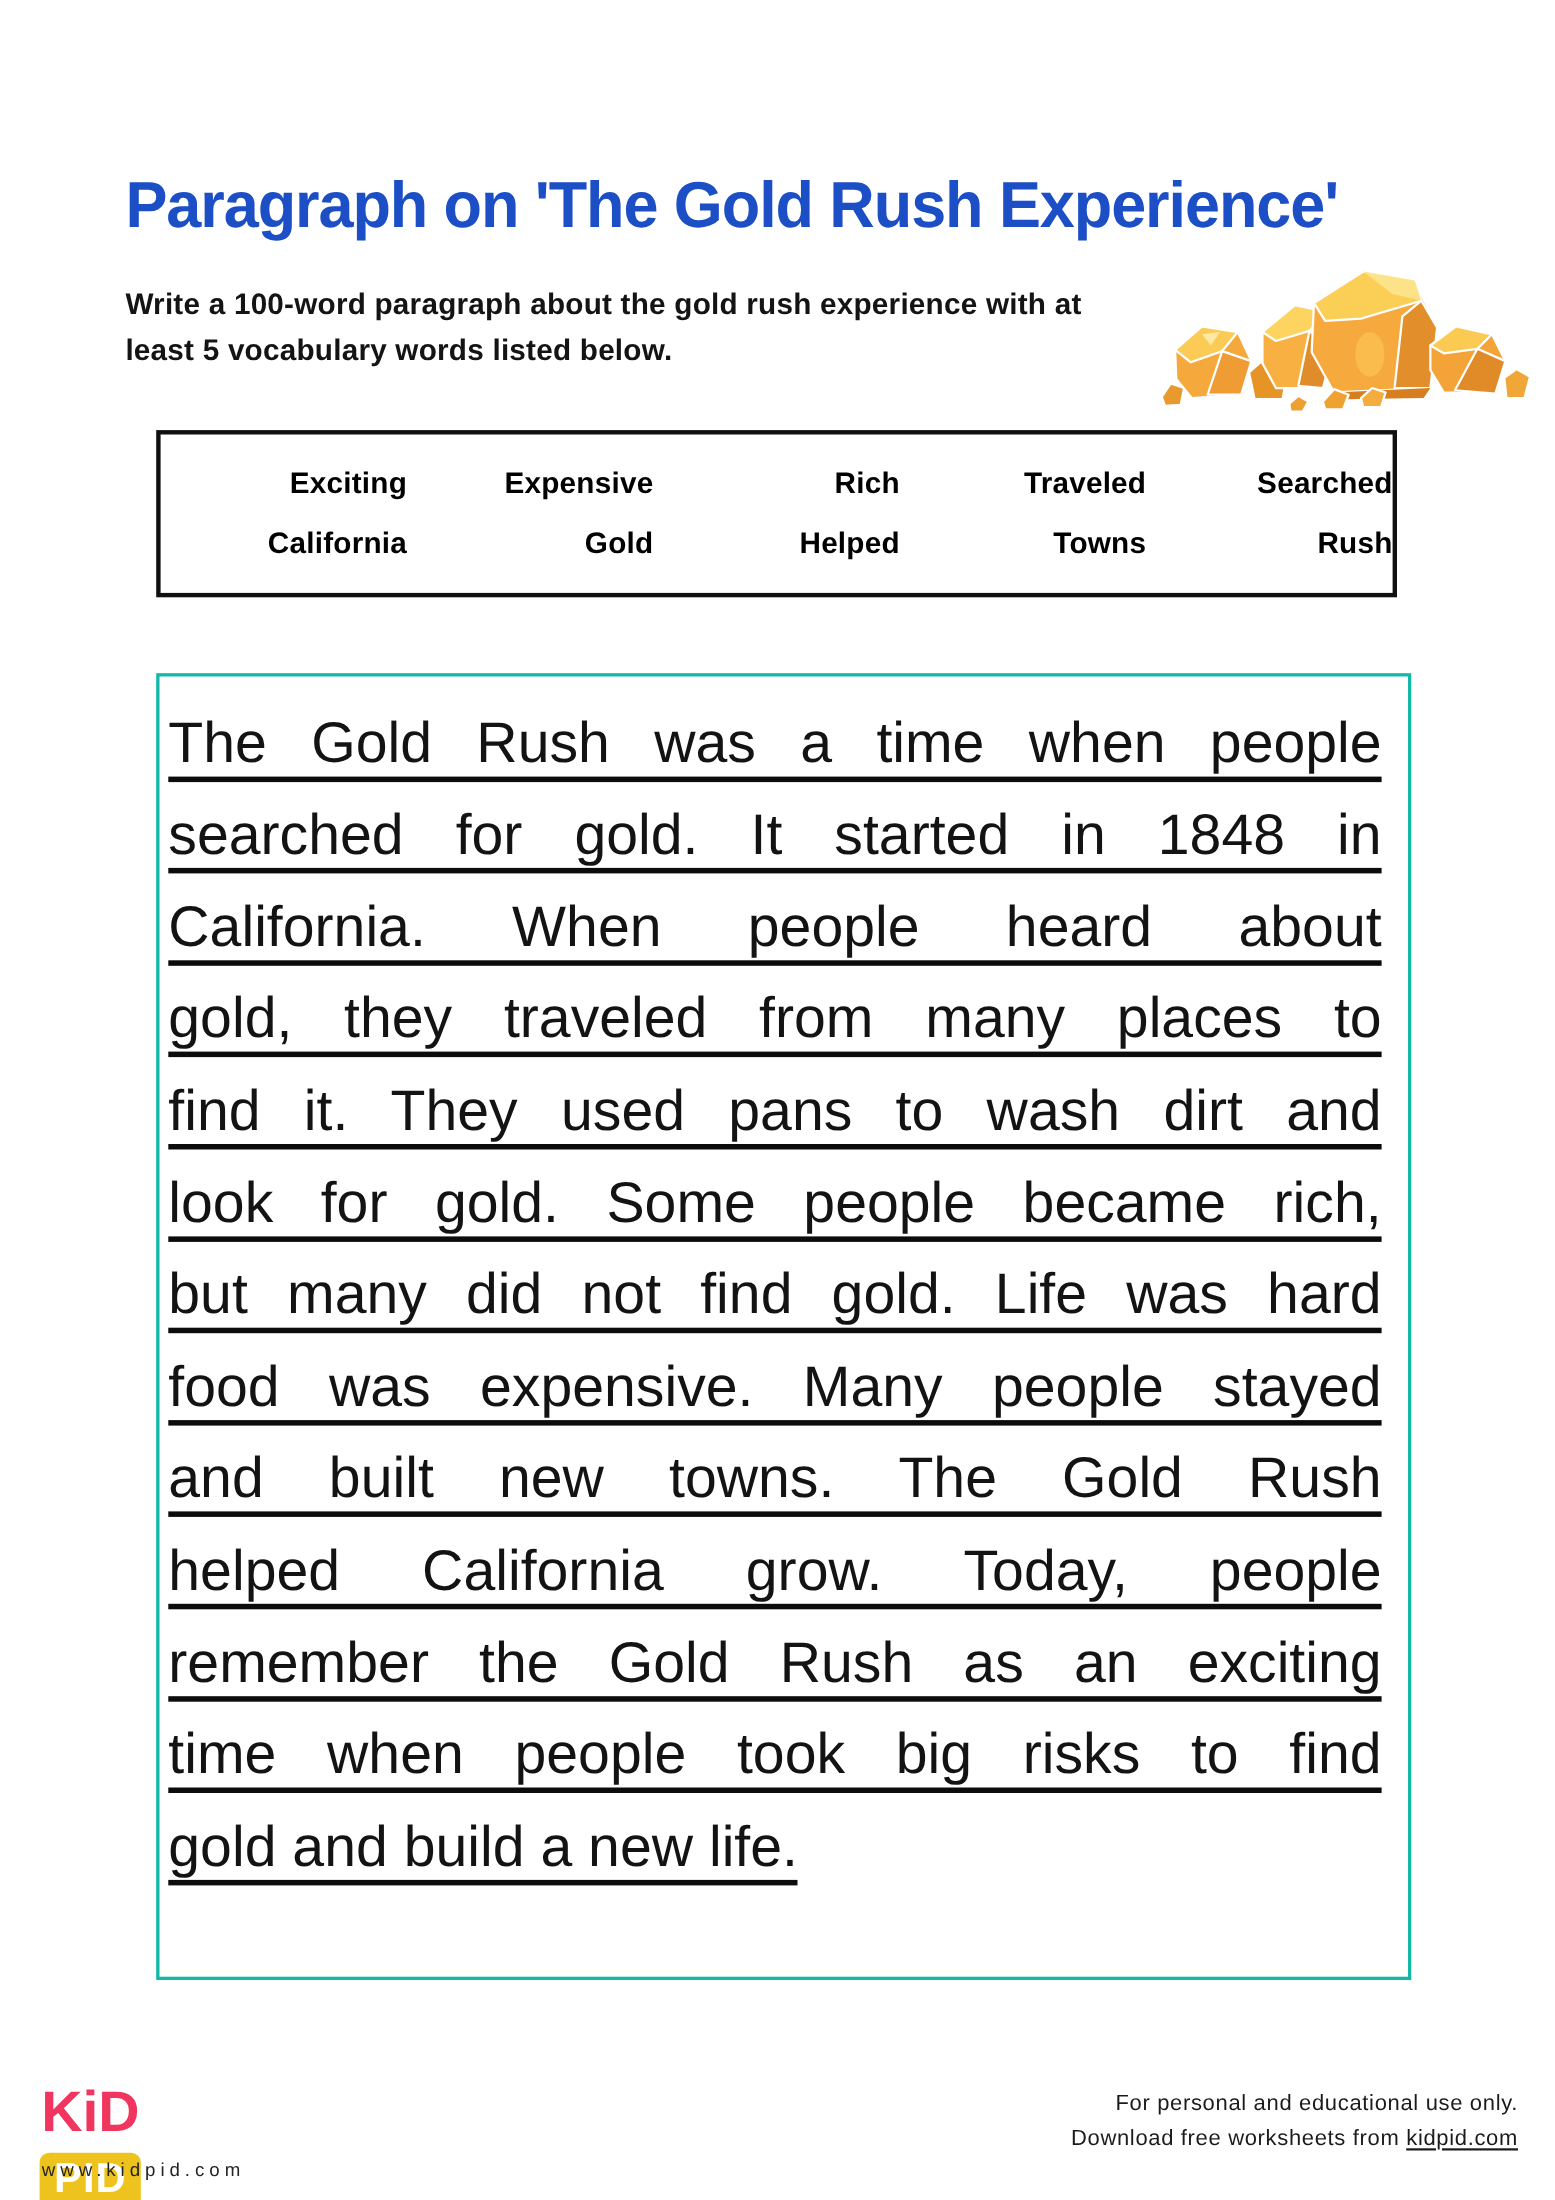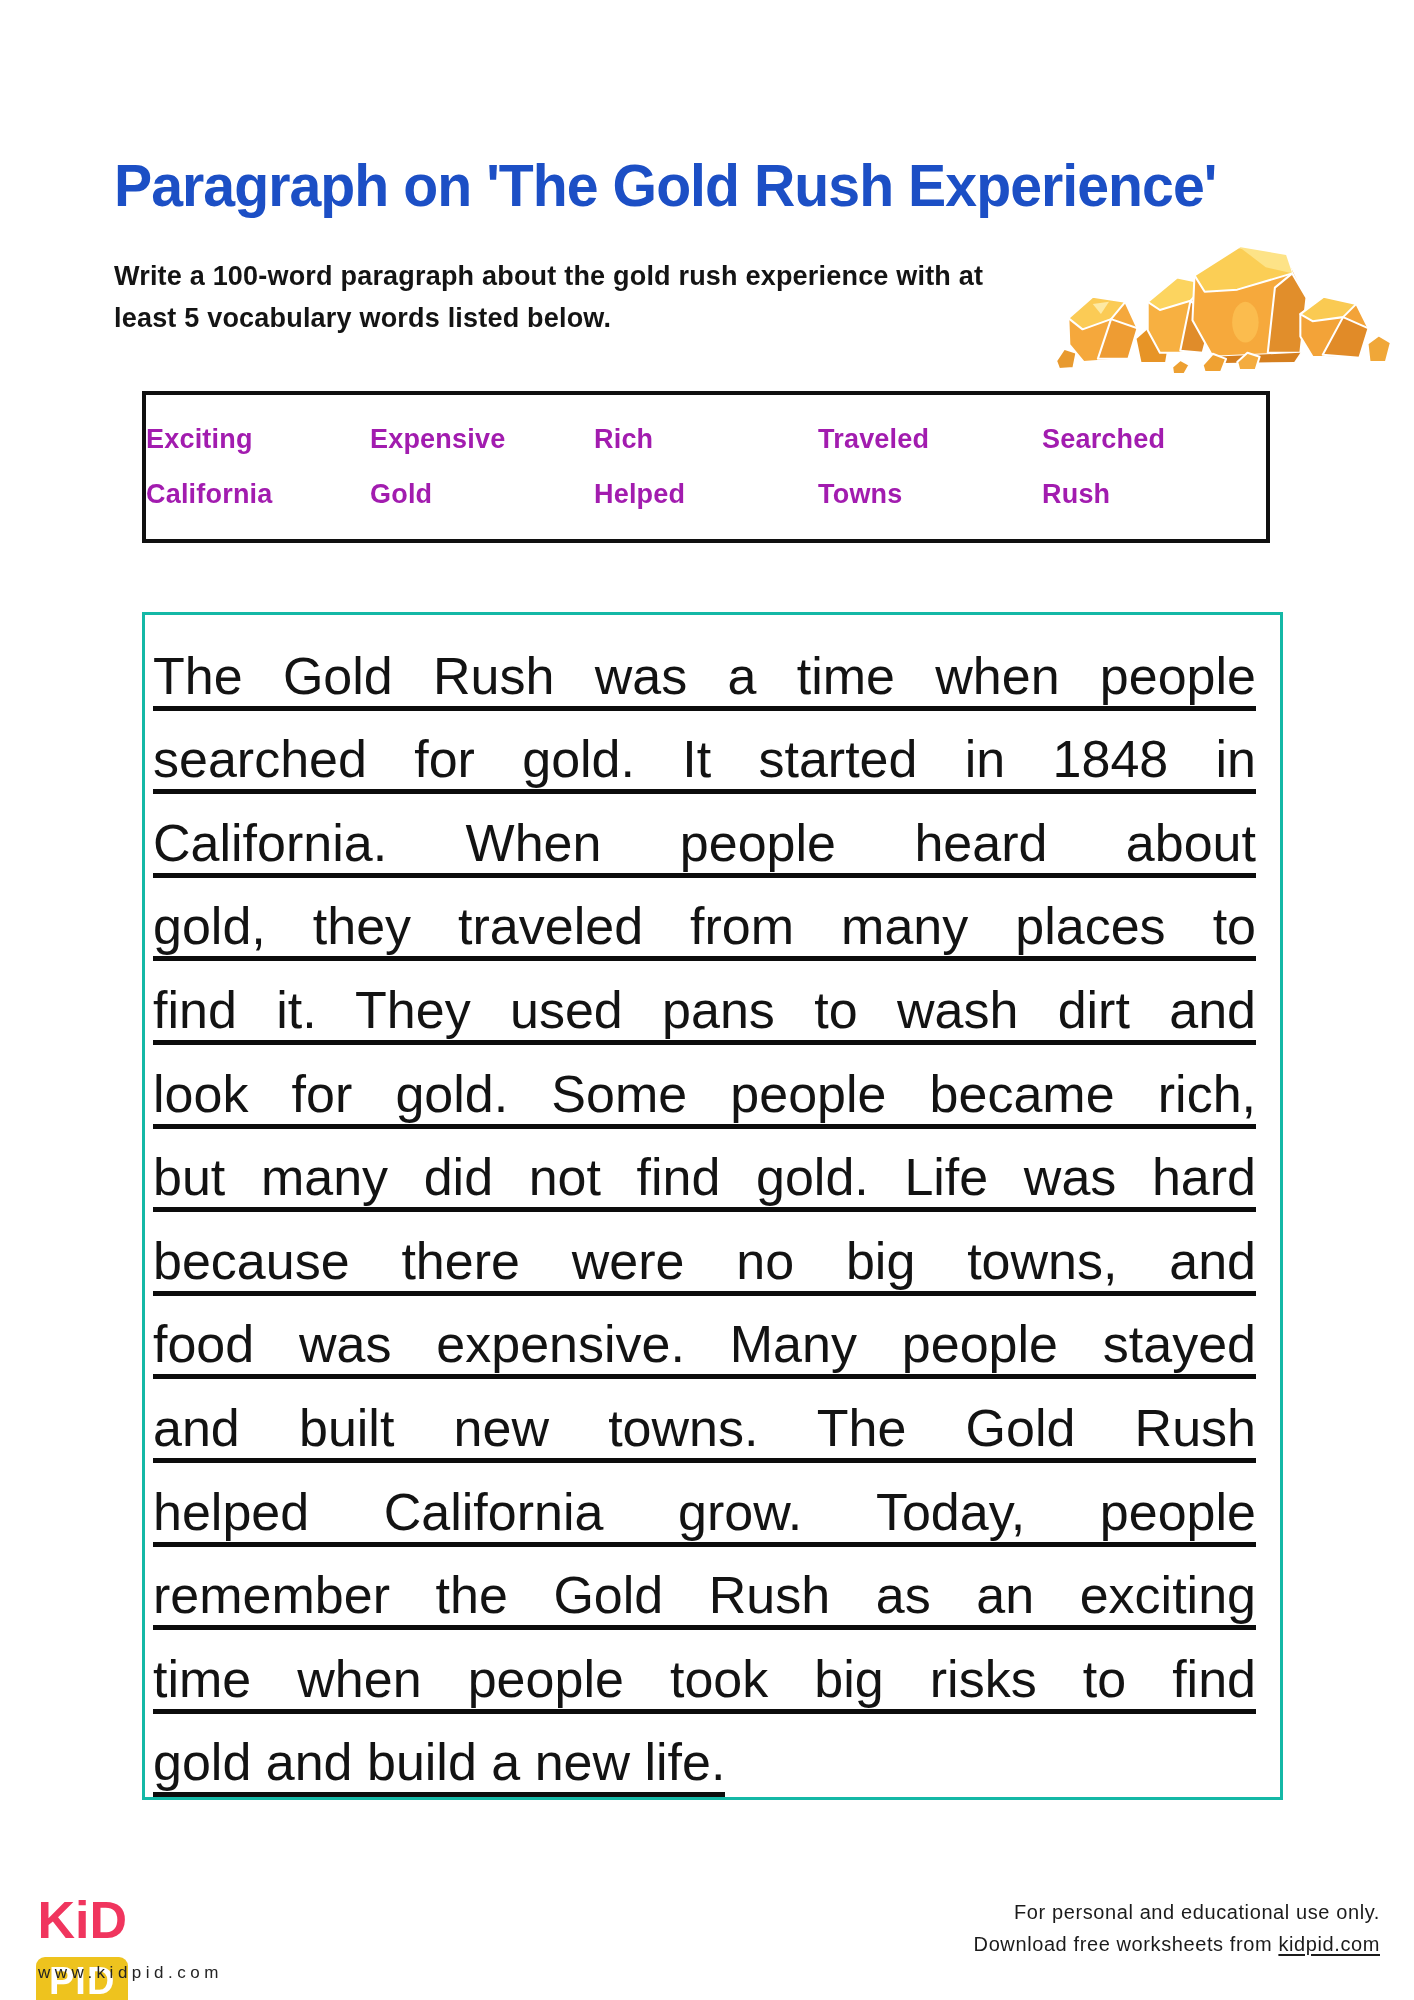--- a/index.html
+++ b/index.html
@@ -35,21 +35,21 @@
   
   .vocab-box {
     position:absolute; left:142px; top:391px;
     width:1128px; height:152px;
     border:4px solid #101010;
     display:grid; grid-template-columns:repeat(5,1fr);
     align-content:center; row-gap:24px;
     background:#fff;
   }
   .vocab-word {
-    text-align:left; font-size:27px; font-weight:700; color:#a21caf;
+    text-align:right; font-size:27px; font-weight:700; color:#000000;
     letter-spacing:0.2px;
   }
 
   
   .para-box {
     position:absolute; left:142px; top:612px;
     width:1141px; height:1188px;
     border:3px solid #14b8a6;
     padding:12px 24px 0 8px;
     background:#fff;
@@ -173,23 +173,20 @@
     <div class="pline">
       <div class="txt">find it. They used pans to wash dirt and</div>
     </div>
     <div class="pline">
       <div class="txt">look for gold. Some people became rich,</div>
     </div>
     <div class="pline">
       <div class="txt">but many did not find gold. Life was hard</div>
     </div>
     <div class="pline">
-      <div class="txt">because there were no big towns, and</div>
-    </div>
-    <div class="pline">
       <div class="txt">food was expensive. Many people stayed</div>
     </div>
     <div class="pline">
       <div class="txt">and built new towns. The Gold Rush</div>
     </div>
     <div class="pline">
       <div class="txt">helped California grow. Today, people</div>
     </div>
     <div class="pline">
       <div class="txt">remember the Gold Rush as an exciting</div>

